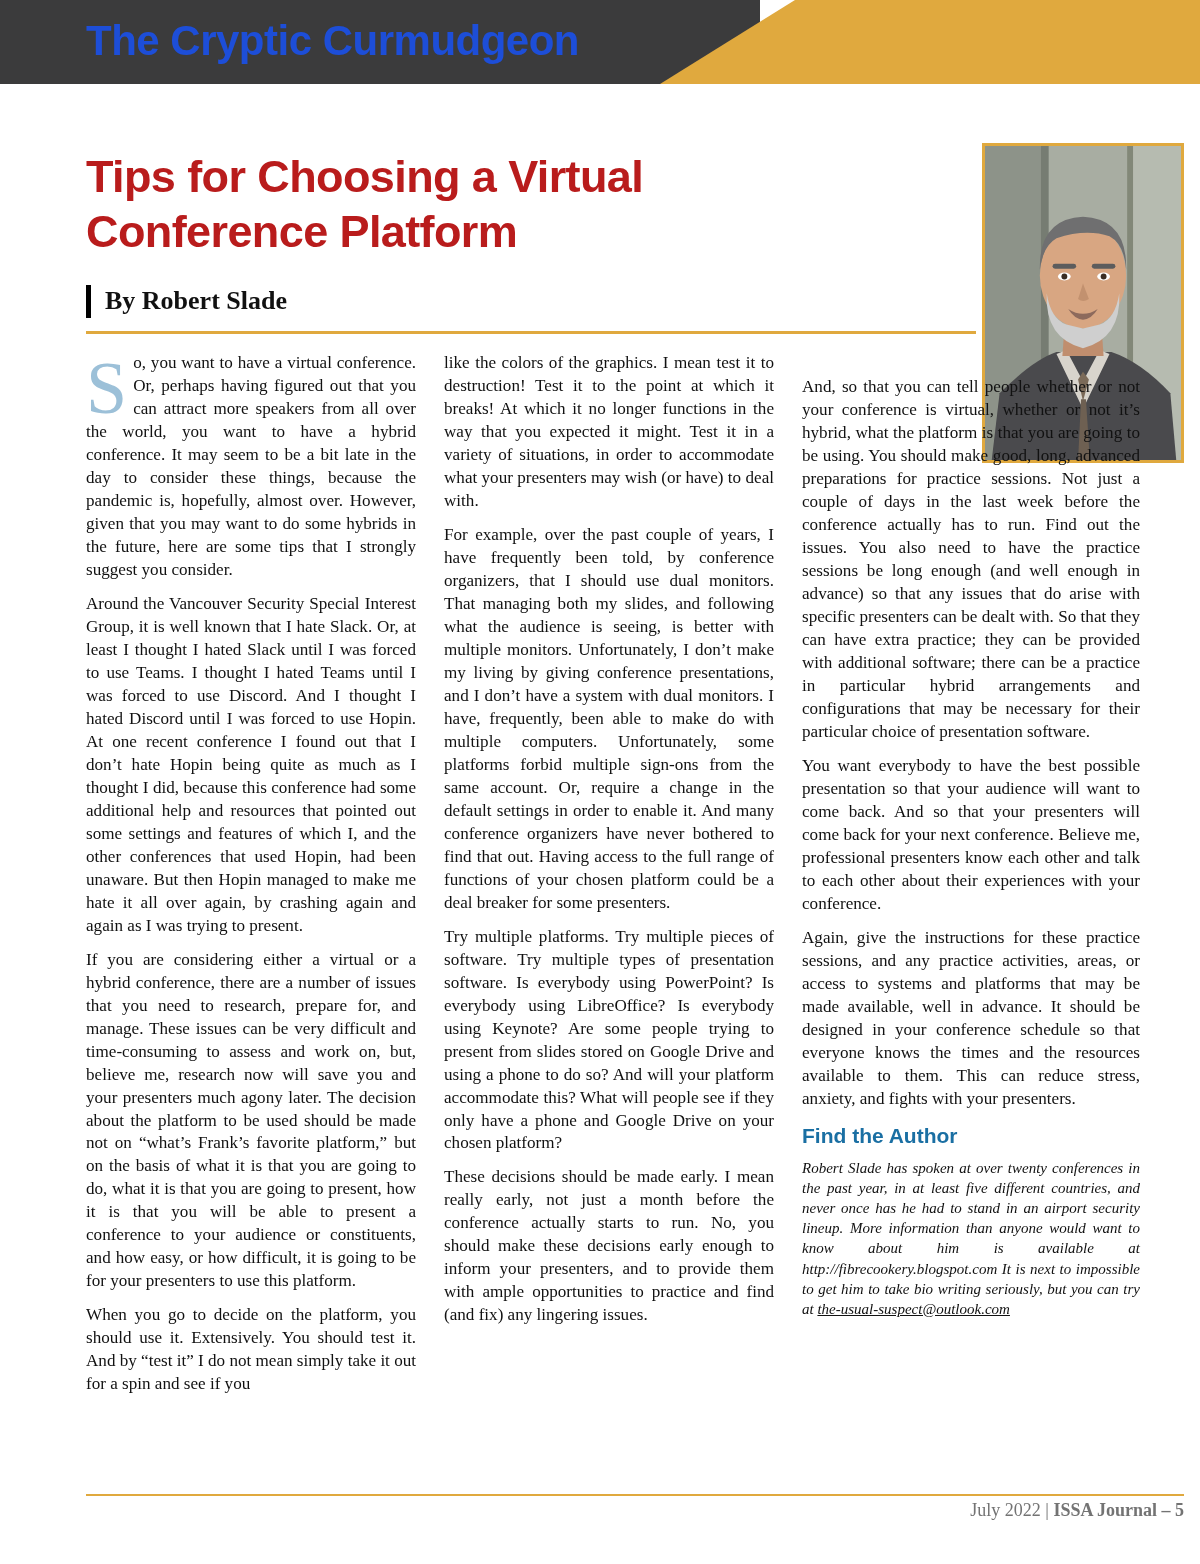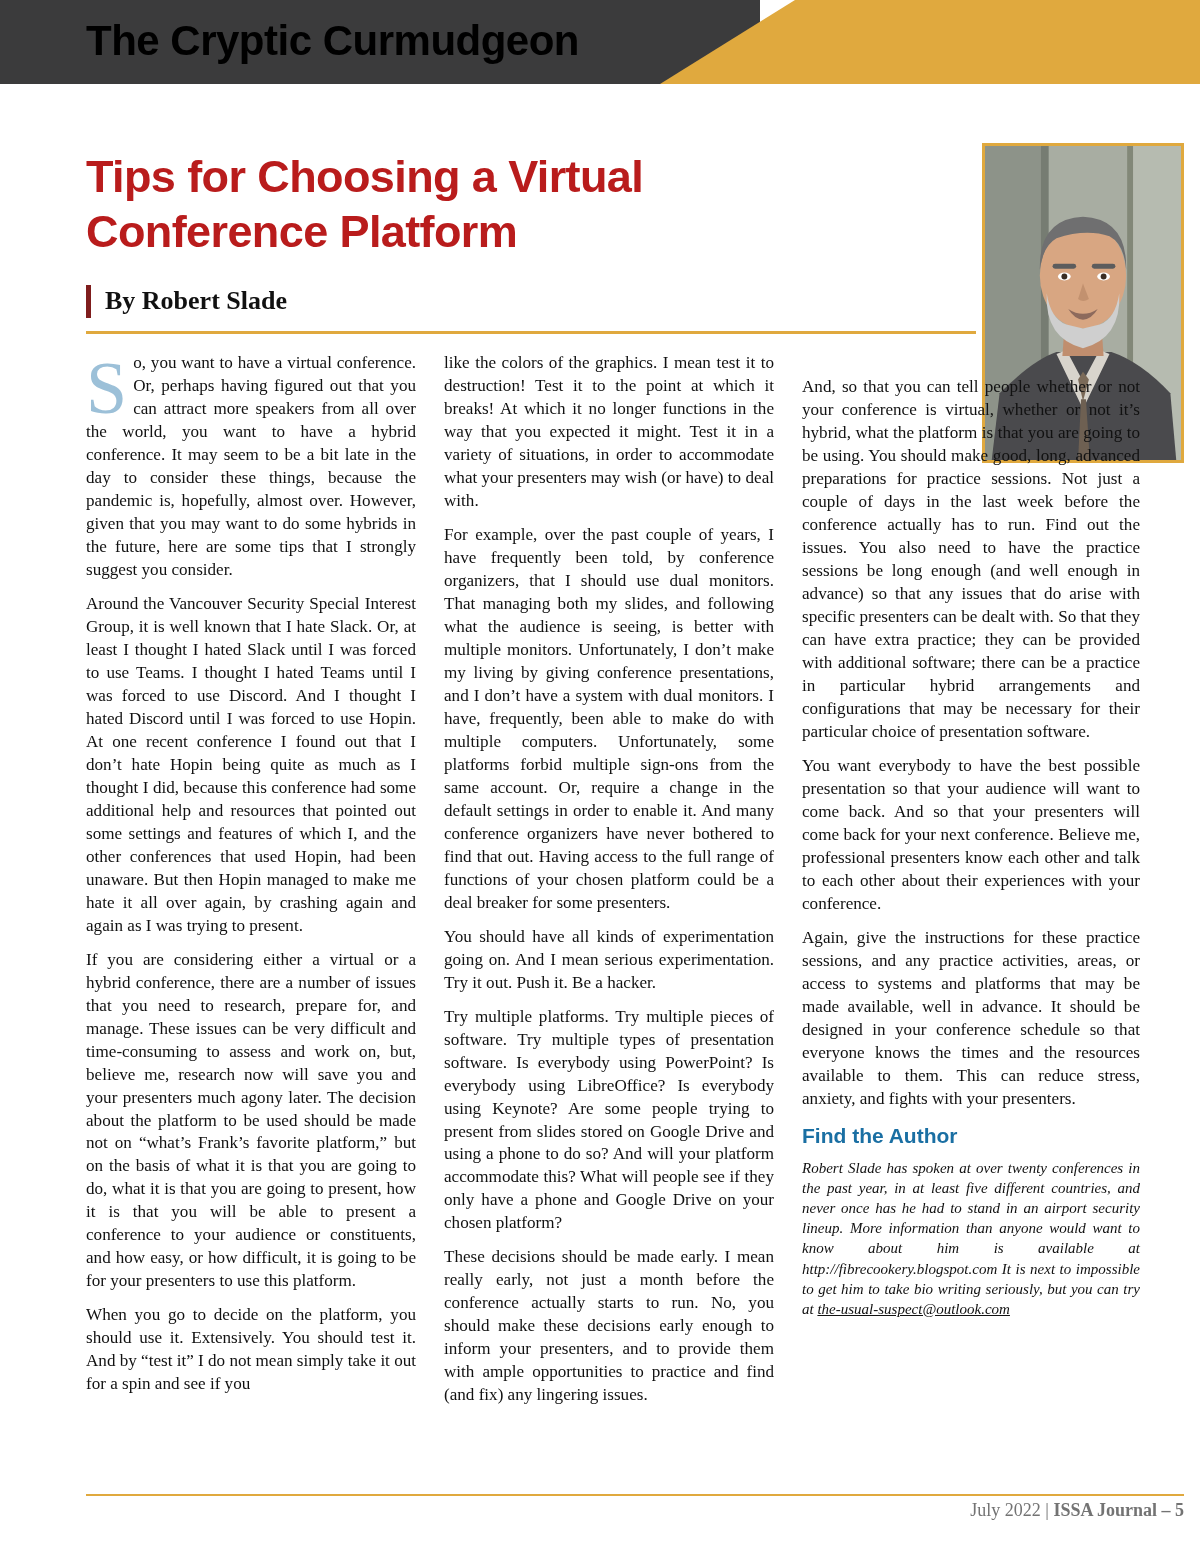--- a/index.html
+++ b/index.html
@@ -40,21 +40,21 @@
     background: #e0a93e;
     clip-path: polygon(135px 0, 540px 0, 540px 84px, 0 84px);
   }
   .masthead-title {
     position: absolute;
     top: 17px; left: 86px;
     font-family: "Liberation Sans", sans-serif;
     font-weight: bold;
     font-size: 42px;
     letter-spacing: -0.5px;
-    color: #000000;
+    color: #1d4ed8;
     white-space: nowrap;
   }
 
   
   .headline {
     position: absolute;
     top: 150px; left: 86px;
     width: 700px;
     font-family: "Liberation Sans", sans-serif;
     font-weight: bold;
@@ -65,21 +65,21 @@
   }
   .byline-wrap {
     position: absolute;
     top: 285px; left: 86px;
     width: 890px;
     height: 48px;
   }
   .byline {
     position: absolute;
     top: 0; left: 0;
-    border-left: 5px solid #7f1d1d;
+    border-left: 5px solid #000000;
     padding-left: 14px;
     font-family: "Liberation Serif", serif;
     font-weight: bold;
     font-size: 26px;
     color: #111;
     line-height: 1.25;
   }
   .byline-rule {
     position: absolute;
     left: 0; top: 46px;
@@ -230,21 +230,20 @@
     <div class="col col1">
       <p class="dropcap-para"><span class="dropcap">S</span><span>o, you want to have a virtual conference. Or, perhaps having figured out that you can attract more speakers from all over the world, you want to have a hybrid conference. It may seem to be a bit late in the day to consider these things, because the pandemic is, hopefully, almost over. However, given that you may want to do some hybrids in the future, here are some tips that I strongly suggest you consider.</span></p>
       <p>Around the Vancouver Security Special Interest Group, it is well known that I hate Slack. Or, at least I thought I hated Slack until I was forced to use Teams. I thought I hated Teams until I was forced to use Discord. And I thought I hated Discord until I was forced to use Hopin. At one recent conference I found out that I don’t hate Hopin being quite as much as I thought I did, because this conference had some additional help and resources that pointed out some settings and features of which I, and the other conferences that used Hopin, had been unaware. But then Hopin managed to make me hate it all over again, by crashing again and again as I was trying to present.</p>
       <p>If you are considering either a virtual or a hybrid conference, there are a number of issues that you need to research, prepare for, and manage. These issues can be very difficult and time-consuming to assess and work on, but, believe me, research now will save you and your presenters much agony later. The decision about the platform to be used should be made not on “what’s Frank’s favorite platform,” but on the basis of what it is that you are going to do, what it is that you are going to present, how it is that you will be able to present a conference to your audience or constituents, and how easy, or how difficult, it is going to be for your presenters to use this platform.</p>
       <p>When you go to decide on the platform, you should use it. Extensively. You should test it. And by “test it” I do not mean simply take it out for a spin and see if you</p>
     </div>
 
     <div class="col col2">
       <p>like the colors of the graphics. I mean test it to destruction! Test it to the point at which it breaks! At which it no longer functions in the way that you expected it might. Test it in a variety of situations, in order to accommodate what your presenters may wish (or have) to deal with.</p>
       <p>For example, over the past couple of years, I have frequently been told, by conference organizers, that I should use dual monitors. That managing both my slides, and following what the audience is seeing, is better with multiple monitors. Unfortunately, I don’t make my living by giving conference presentations, and I don’t have a system with dual monitors. I have, frequently, been able to make do with multiple computers. Unfortunately, some platforms forbid multiple sign-ons from the same account. Or, require a change in the default settings in order to enable it. And many conference organizers have never bothered to find that out. Having access to the full range of functions of your chosen platform could be a deal breaker for some presenters.</p>
-      <p>You should have all kinds of experimentation going on. And I mean serious experimentation. Try it out. Push it. Be a hacker.</p>
       <p>Try multiple platforms. Try multiple pieces of software. Try multiple types of presentation software. Is everybody using PowerPoint? Is everybody using LibreOffice? Is everybody using Keynote? Are some people trying to present from slides stored on Google Drive and using a phone to do so? And will your platform accommodate this? What will people see if they only have a phone and Google Drive on your chosen platform?</p>
       <p>These decisions should be made early. I mean really early, not just a month before the conference actually starts to run. No, you should make these decisions early enough to inform your presenters, and to provide them with ample opportunities to practice and find (and fix) any lingering issues.</p>
     </div>
 
     <div class="col col3">
       <p style="text-indent:0;">And, so that you can tell people whether or not your conference is virtual, whether or not it’s hybrid, what the platform is that you are going to be using. You should make good, long, advanced preparations for practice sessions. Not just a couple of days in the last week before the conference actually has to run. Find out the issues. You also need to have the practice sessions be long enough (and well enough in advance) so that any issues that do arise with specific presenters can be dealt with. So that they can have extra practice; they can be provided with additional software; there can be a practice in particular hybrid arrangements and configurations that may be necessary for their particular choice of presentation software.</p>
       <p>You want everybody to have the best possible presentation so that your audience will want to come back. And so that your presenters will come back for your next conference. Believe me, professional presenters know each other and talk to each other about their experiences with your conference.</p>
       <p>Again, give the instructions for these practice sessions, and any practice activities, areas, or access to systems and platforms that may be made available, well in advance. It should be designed in your conference schedule so that everyone knows the times and the resources available to them. This can reduce stress, anxiety, and fights with your presenters.</p>
       <div class="about-head">Find the Author</div>
       <p class="about-body"><span>Robert Slade has spoken at over twenty conferences in the past year, in at least five different countries, and never once has he had to stand in an airport security lineup. More information than anyone would want to know about him is available at http://fibrecookery.blogspot.com It is next to impossible to get him to take bio writing seriously, but you can try at </span><u>the-usual-suspect@outlook.com</u></p>

